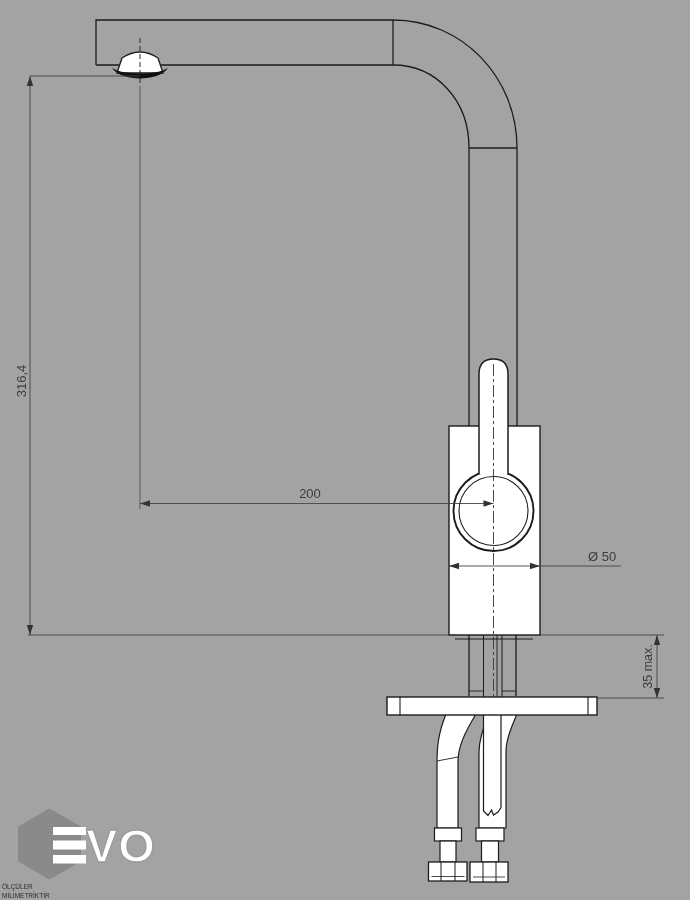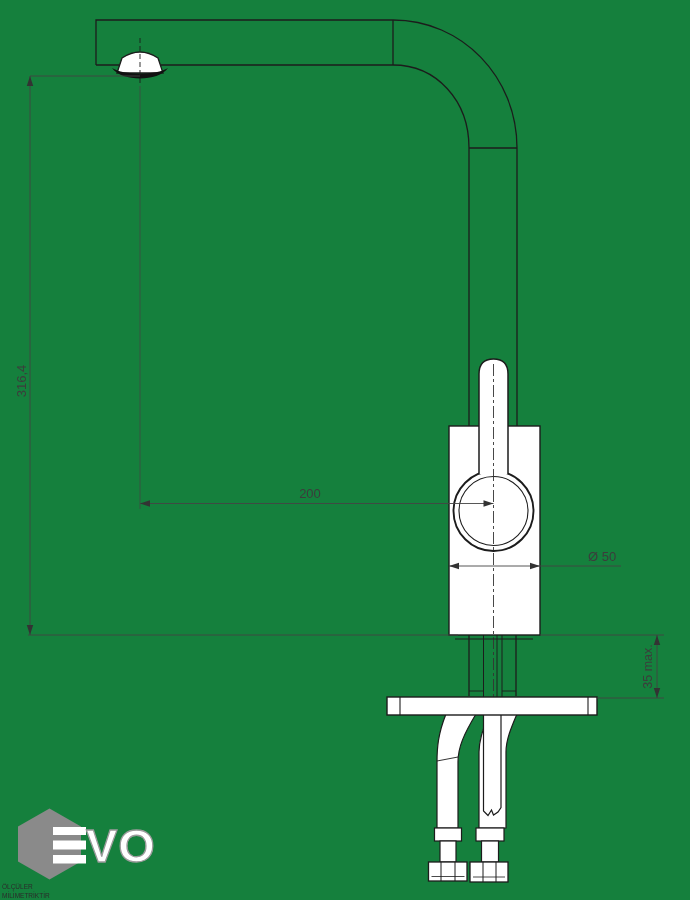--- a/index.html
+++ b/index.html
@@ -1,19 +1,19 @@
 <!DOCTYPE html>
 <html><head>
 <meta charset="utf-8">
 <style>
   html,body{margin:0;padding:0;background:#ffffff;}
   .canvas{
     position:relative;
     width:690px;height:900px;
-    background:#15803d;
+    background:#a3a3a3;
     overflow:hidden;
     font-family:"Liberation Sans", sans-serif;
   }
   .canvas svg{position:absolute;left:0;top:0;}
   .dim-text{
     font-family:"Liberation Sans", sans-serif;
     font-size:13px;
     fill:#3c3c3c;
   }
   .note-text{

